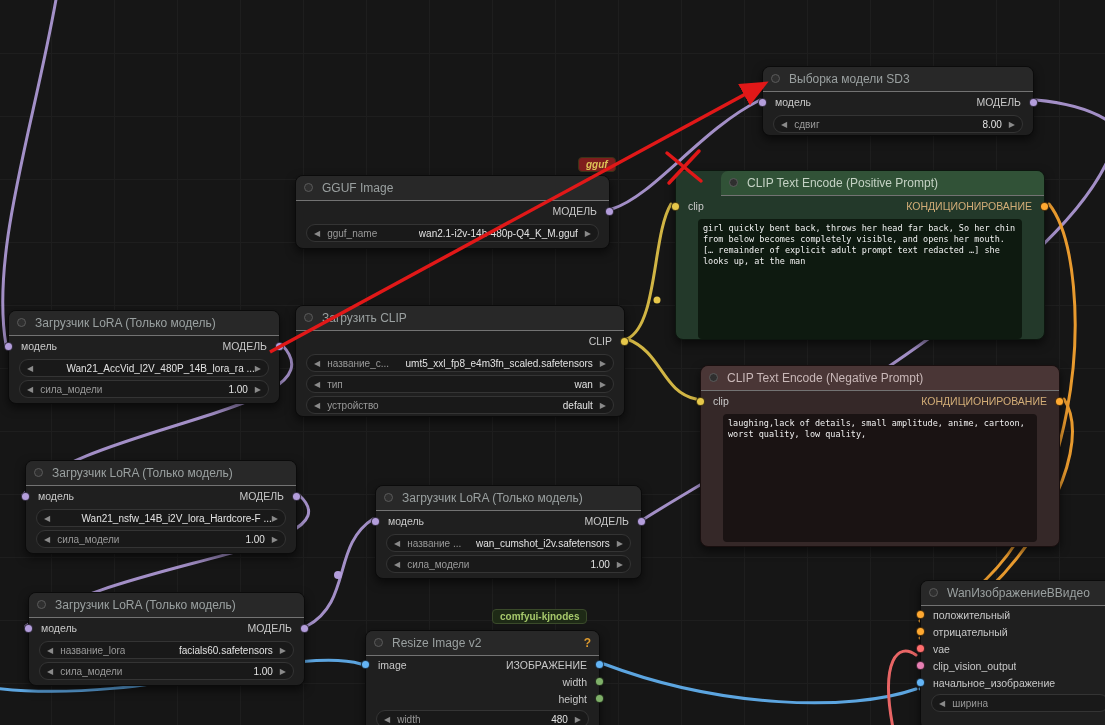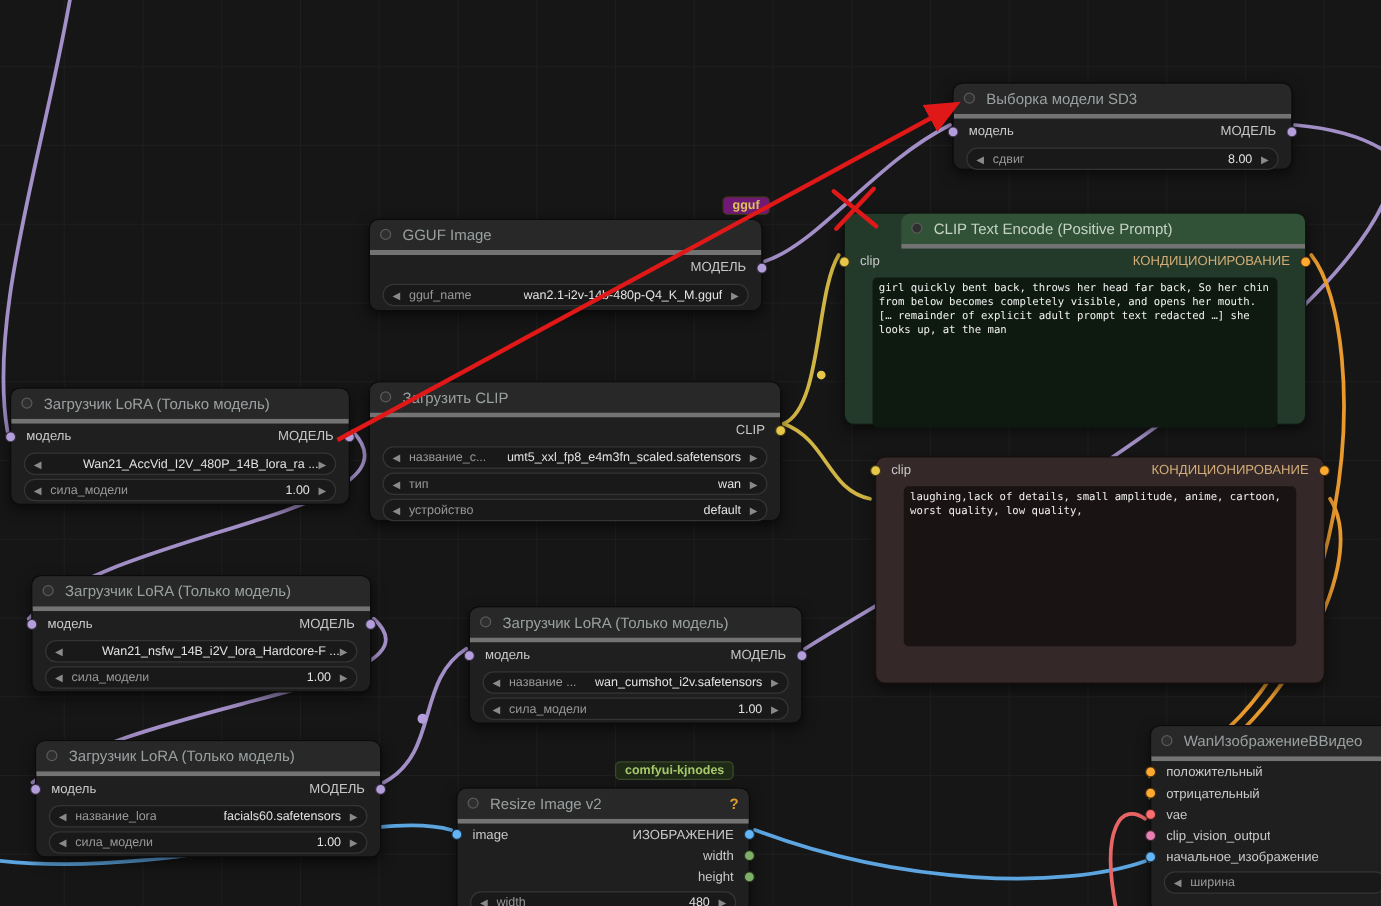--- a/index.html
+++ b/index.html
@@ -13,21 +13,21 @@
   }
   svg.layer{position:absolute;left:0;top:0;z-index:1;pointer-events:none;}
   svg.anno{z-index:5;}
   .node{
     position:absolute;z-index:2;background:#1f1f1f;border:1px solid #0b0b0b;
     border-radius:8px;box-shadow:0 4px 10px rgba(0,0,0,.55);box-sizing:border-box;
   }
   .ntitle{
     position:relative;height:24px;line-height:24px;background:#282828;
     border-radius:7px 7px 0 0;color:#9aa0a0;font-size:12px;padding-left:26px;
-    white-space:nowrap;overflow:hidden;border-bottom:4px solid #737373;
+    white-space:nowrap;overflow:hidden;border-bottom:1px solid #737373;
   }
   .cdot{position:absolute;left:8px;top:7px;width:9px;height:9px;border-radius:50%;
     border:1px solid #5a5a5a;background:#2f2f2f;box-sizing:border-box;}
   .help{position:absolute;right:8px;top:0;color:#dd9a2e;font-weight:bold;font-size:12px;}
   .srow{position:relative;display:flex;justify-content:space-between;align-items:center;
     height:20px;padding:0 12px;font-size:10.5px;color:#c8c8c8;}
   .srow.short{height:17px;}
   .slabel{white-space:nowrap;overflow:hidden;}
   .slabel.cond{color:#d2ad77;}
   .dot{position:absolute;width:9px;height:9px;border-radius:50%;top:50%;
@@ -51,21 +51,21 @@
     color:#f0f0f0;white-space:pre-wrap;overflow:hidden;
   }
   .node.green{background:#23392a;border-color:#0d160f;}
   .node.green .ntitle{background:#315237;color:#c4d2c4;margin-left:45px;}
   .node.green .prompt{background:#0e1a10;height:112px;}
   .node.red{background:#352828;border-color:#190f0f;}
   .node.red .ntitle{background:#4a3636;color:#c9b8b8;}
   .node.red .prompt{background:#1a1313;height:120px;}
   .badge{position:absolute;z-index:3;font-size:10px;font-weight:bold;
     padding:1px 7px;border-radius:4px;white-space:nowrap;}
-  .badge.gguf{left:578px;top:157px;color:#ddc257;background:#701a75;border:1px solid #3c3418;}
+  .badge.gguf{left:578px;top:157px;color:#ddc257;background:#7f1d1d;border:1px solid #3c3418;font-style:italic;}
   .badge.kj{left:492px;top:609px;color:#a6c86b;background:#1e2a16;border:1px solid #3a4a2a;}
 </style>
 </head>
 <body>
 
 <svg class="layer" width="1105" height="725">
   <g fill="none" stroke-width="3" stroke-linecap="round" opacity="0.9">
     <path d="M58,-12 C36,120 -10,250 6,345" stroke="#b39ddb"></path>
     <path d="M282,345 C345,410 85,425 23,495" stroke="#b39ddb"></path>
     <path d="M299,495 C360,550 115,560 26,626" stroke="#b39ddb"></path>
@@ -161,20 +161,24 @@
   <div class="srow">
     <span class="dot in c-clip"></span>
     <span class="slabel">clip</span>
     <span class="slabel cond">КОНДИЦИОНИРОВАНИЕ</span>
     <span class="dot out c-cond"></span>
   </div>
   <div class="prompt">girl quickly bent back, throws her head far back, So her chin from below becomes completely visible, and opens her mouth. [… remainder of explicit adult prompt text redacted …] she looks up, at the man</div>
 </div>
 
 <div class="node red" style="left:700px;top:365px;width:360px;height:182px">
+  <div class="ntitle">
+    <span class="cdot"></span>
+    <span>CLIP Text Encode (Negative Prompt)</span>
+  </div>
   <div class="srow">
     <span class="dot in c-clip"></span>
     <span class="slabel">clip</span>
     <span class="slabel cond">КОНДИЦИОНИРОВАНИЕ</span>
     <span class="dot out c-cond"></span>
   </div>
   <div class="prompt">laughing,lack of details, small amplitude, anime, cartoon, worst quality, low quality,</div>
 </div>
 
 <div class="node" style="left:8px;top:310px;width:272px;height:94px">

